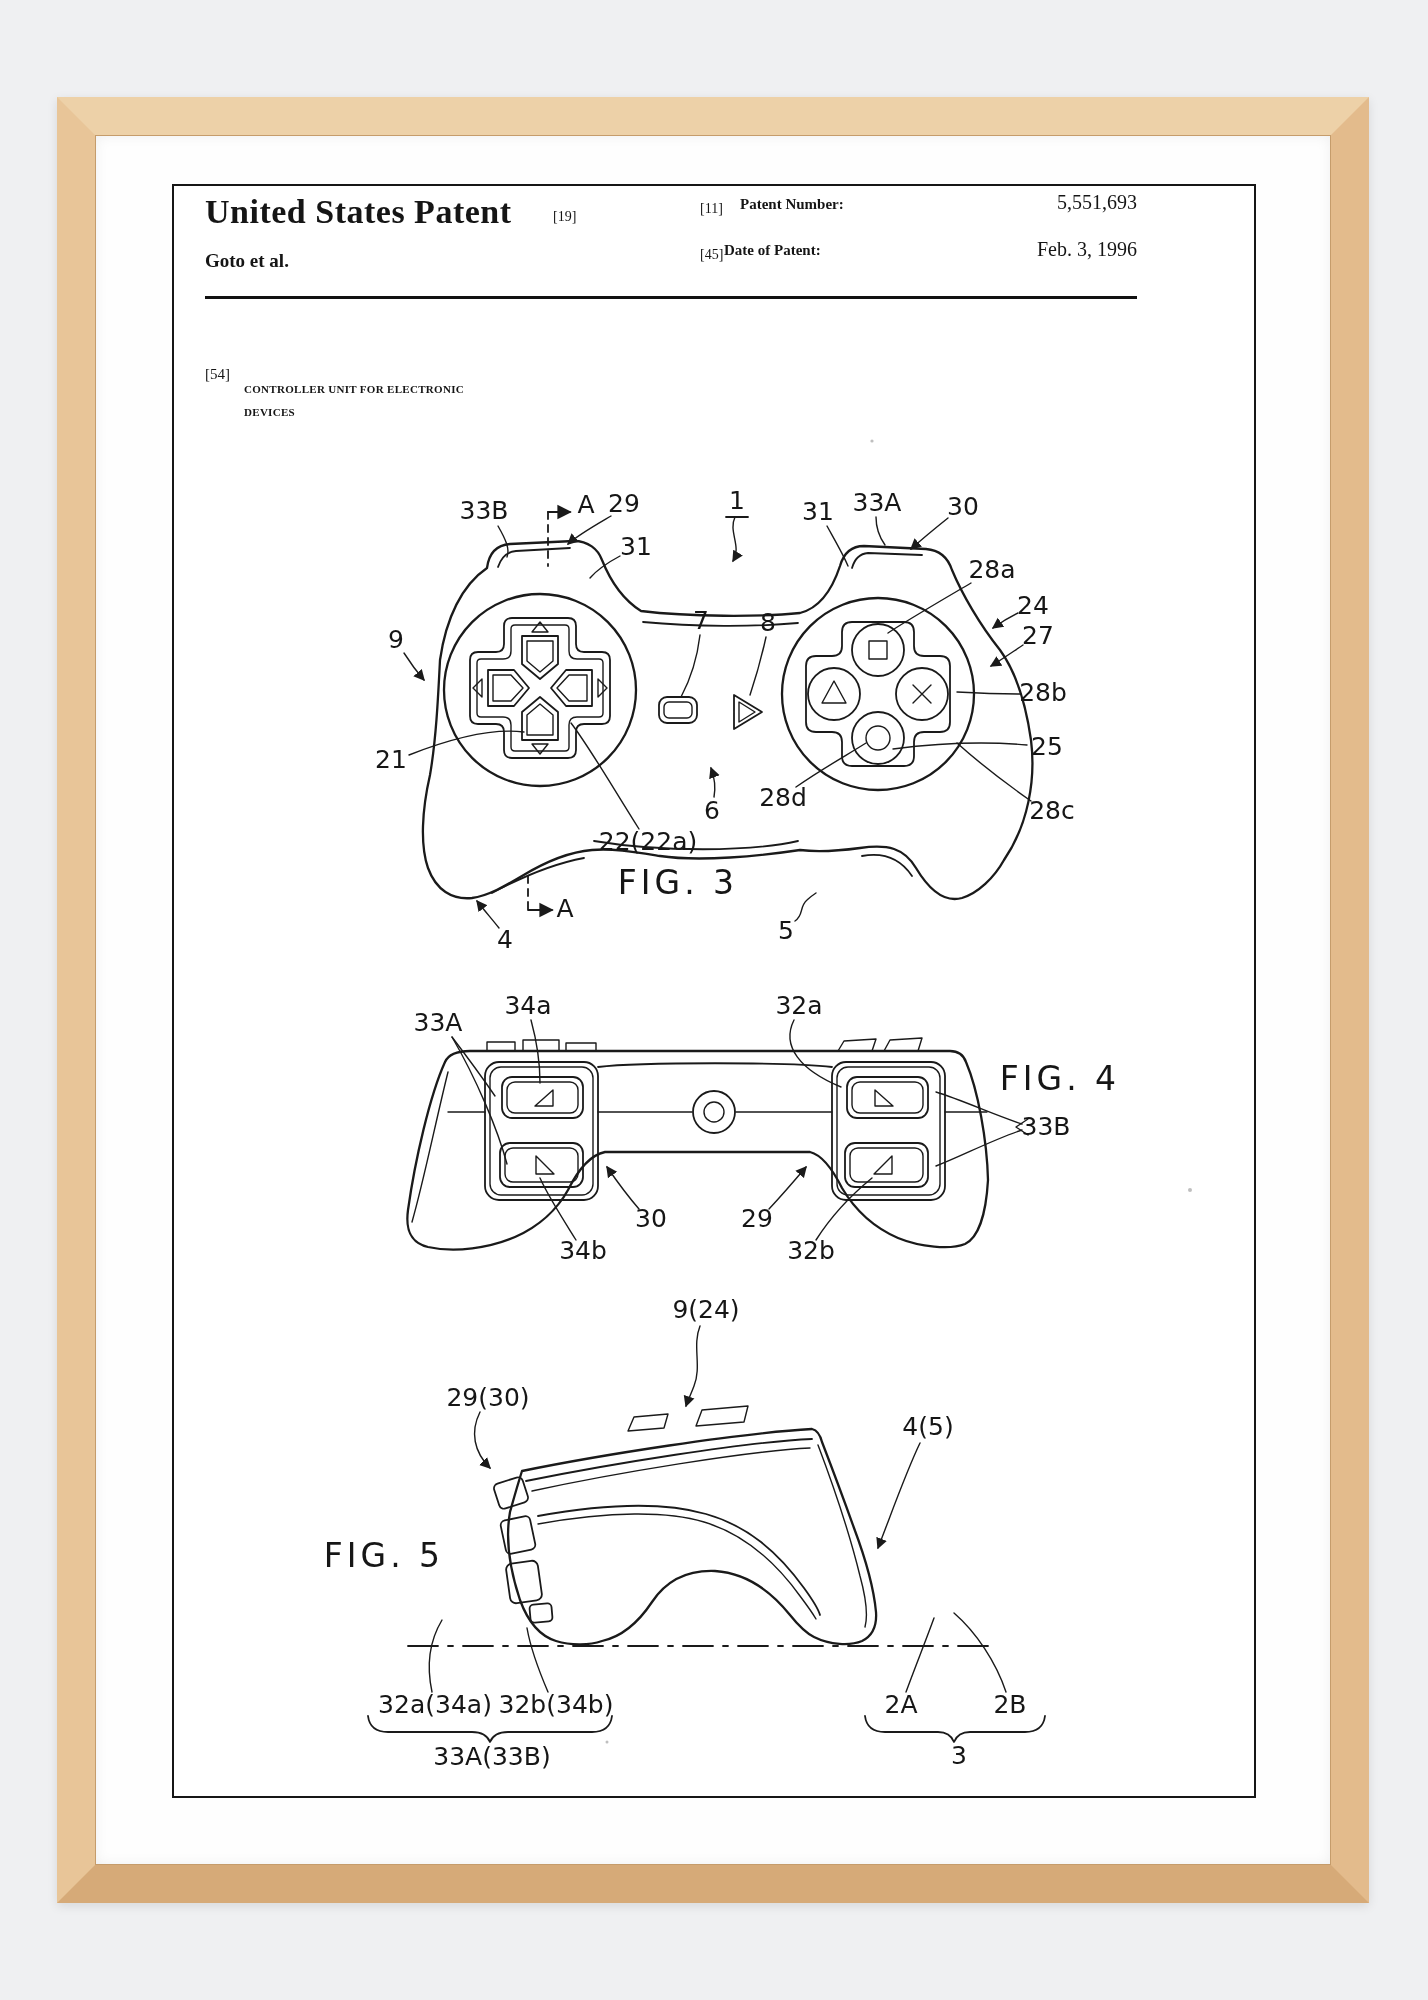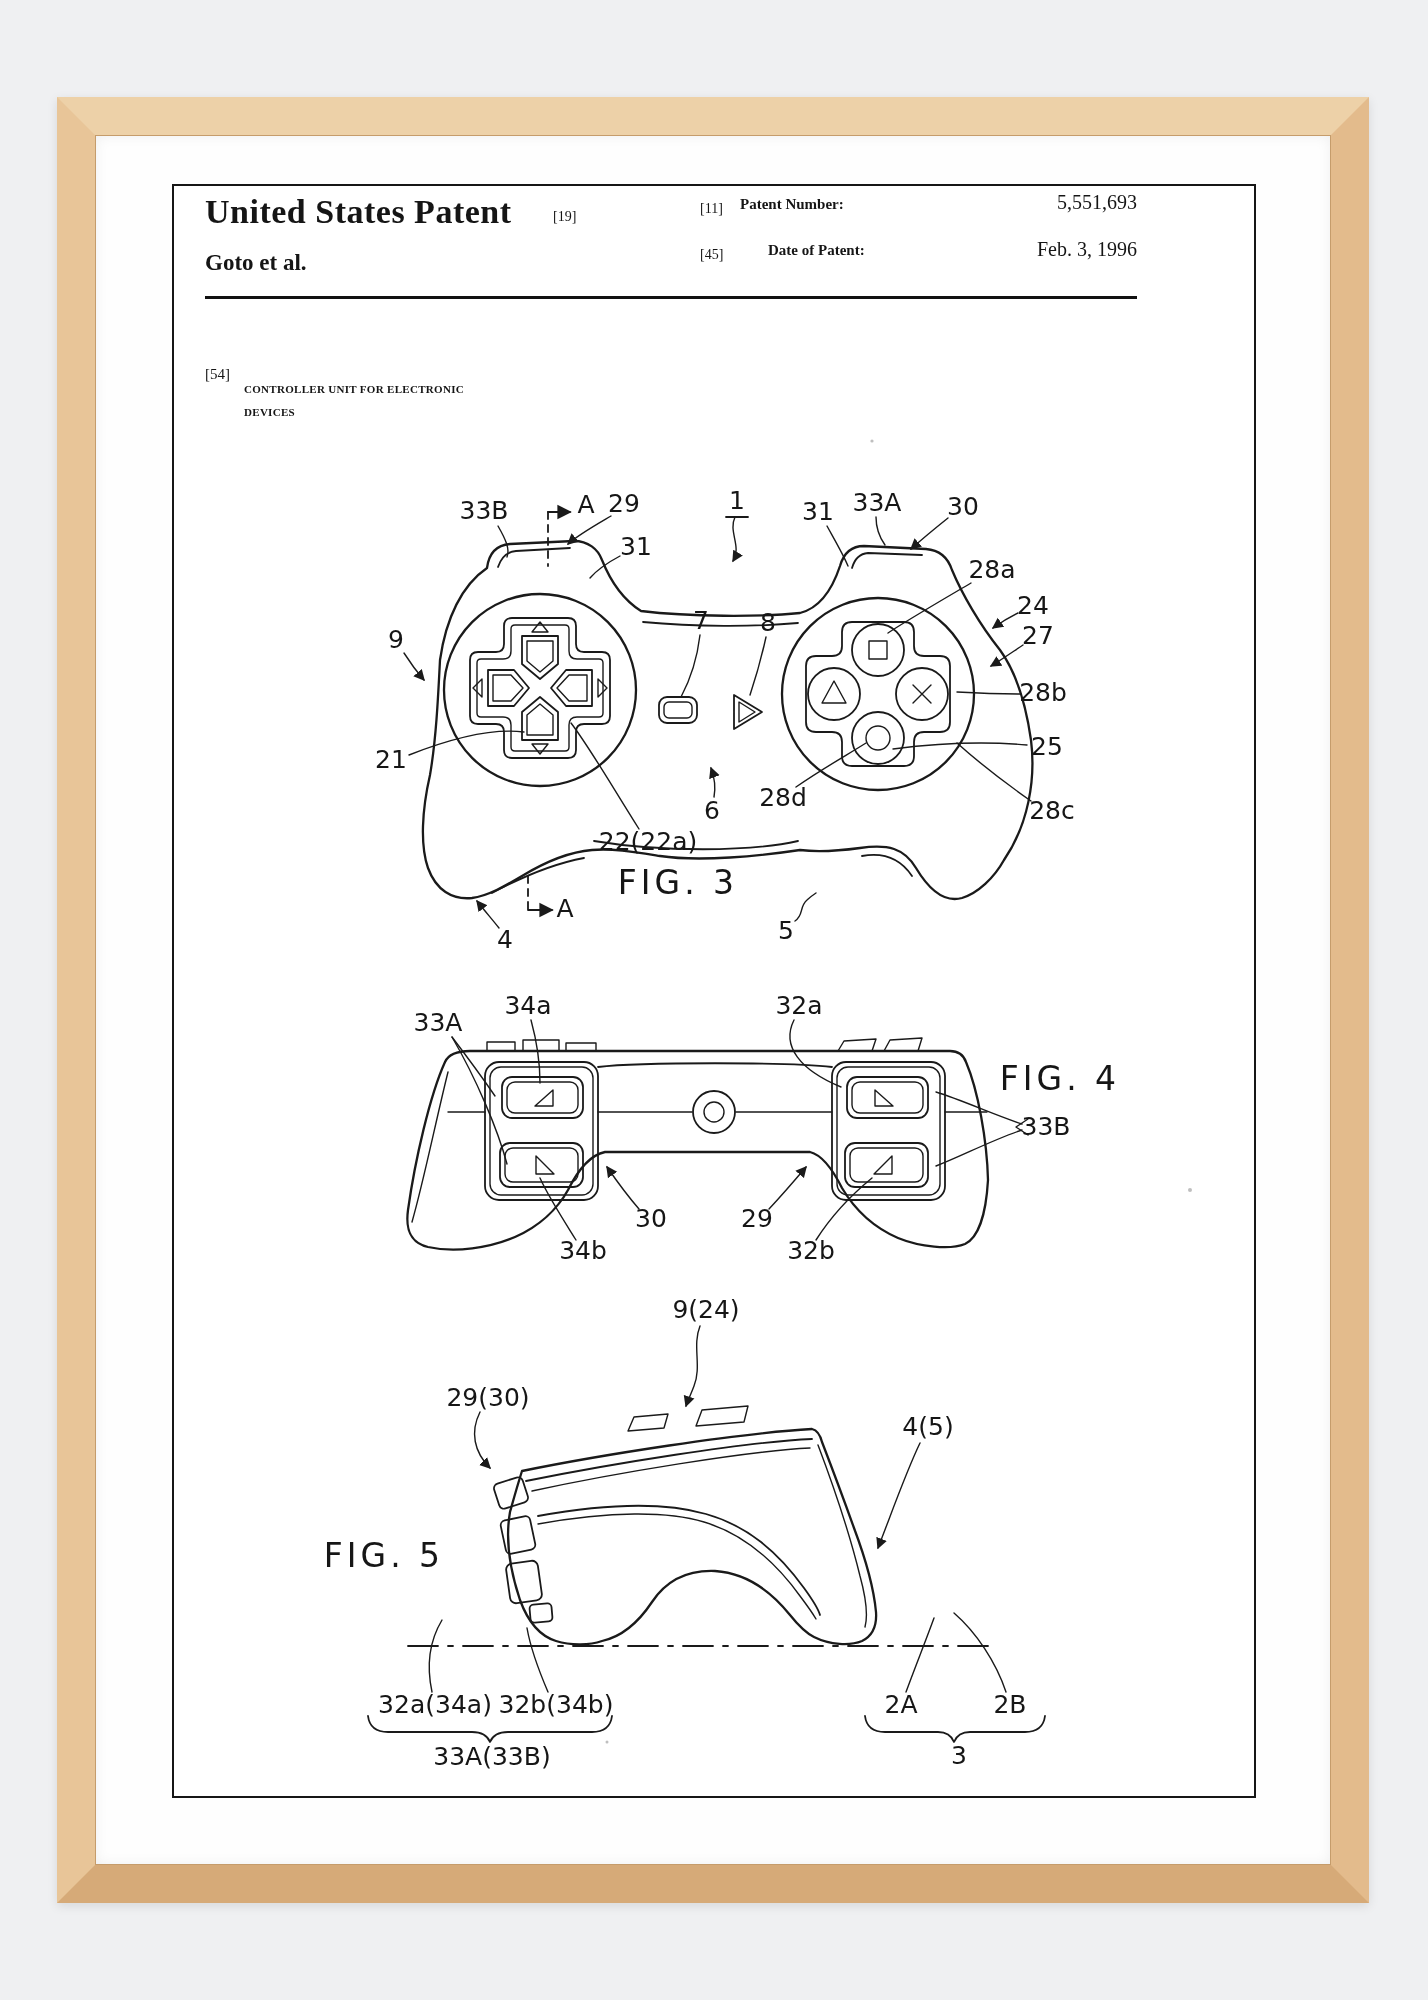--- a/index.html
+++ b/index.html
@@ -6,21 +6,21 @@
   .stage{position:relative;width:1428px;height:2000px;background:#eff0f2;overflow:hidden;
          font-family:"Liberation Serif", serif;color:#151515;}
   .frame{position:absolute;left:57px;top:97px;width:1312px;height:1806px;box-sizing:border-box;
          border:38px solid;border-color:#edd1a8 #e3bb8c #d6aa78 #e8c598;background:#fefefe;
          box-shadow:0 3px 10px rgba(0,0,0,.10), inset 0 0 0 1px #c59c6b, inset 0 0 14px rgba(0,0,0,.07);}
   .patent-border{position:absolute;left:172px;top:184px;width:1084px;height:1614px;box-sizing:border-box;
          border:2.5px solid #161616;background:#ffffff;}
   .abs{position:absolute;white-space:nowrap;text-align:right;}
   .t-title{font-size:34px;font-weight:bold;letter-spacing:.5px;}
   .t-ref{font-size:14px;}
-  .t-party{font-size:23px;font-weight:bold;}
+  .t-party{font-size:19px;font-weight:bold;}
   .t-lab{font-size:15px;font-weight:bold;}
   .t-val{font-size:20px;font-weight:normal;}
   .t-sub{font-size:11px;font-weight:bold;letter-spacing:.3px;margin-top:20px;}
   .t-subref{font-size:15px;}
   .rule{position:absolute;background:#111;height:2.5px;}
   svg text{font-family:"DejaVu Sans", sans-serif;fill:#161616;}
   .lbl{font-size:25px;}
   .cap{font-size:33px;letter-spacing:4px;}
   .ink{stroke:#1a1a1a;fill:none;stroke-linecap:round;stroke-linejoin:round;}
   .w1{stroke-width:1.4px;} .w2{stroke-width:1.8px;} .w3{stroke-width:2.3px;}
@@ -37,21 +37,21 @@
 
   <div class="abs t-title" style="left:205px;top:193px;">United States Patent</div>
   <div class="abs t-ref" style="left:553px;top:209px;">[19]</div>
   <div class="abs t-party" style="left:205px;top:250px;">Goto et al.</div>
 
   <div class="abs t-ref" style="left:700px;top:201px;">[11]</div>
   <div class="abs t-lab" style="left:740px;top:196px;">Patent Number:</div>
   <div class="abs t-val" style="left:915px;top:191px;width:222px;text-align:right;">5,551,693</div>
 
   <div class="abs t-ref" style="left:700px;top:247px;">[45]</div>
-  <div class="abs t-lab" style="left:768px;top:242px;">Date of Patent:</div>
+  <div class="abs t-lab" style="left:724px;top:242px;">Date of Patent:</div>
   <div class="abs t-val" style="left:915px;top:238px;width:222px;text-align:right;">Feb. 3, 1996</div>
 
   <div class="rule" style="left:205px;top:296px;width:932px;"></div>
 
   <div class="abs t-subref" style="left:205px;top:366px;">[54]</div>
   <div class="abs t-sub" style="left:244px;top:363px;">CONTROLLER UNIT FOR ELECTRONIC</div>
   <div class="abs t-sub" style="left:244px;top:386px;">DEVICES</div>
 
   <svg style="position:absolute;left:172px;top:410px;" width="1084" height="1388" viewBox="172 410 1084 1388" xmlns="http://www.w3.org/2000/svg">
     <defs>

